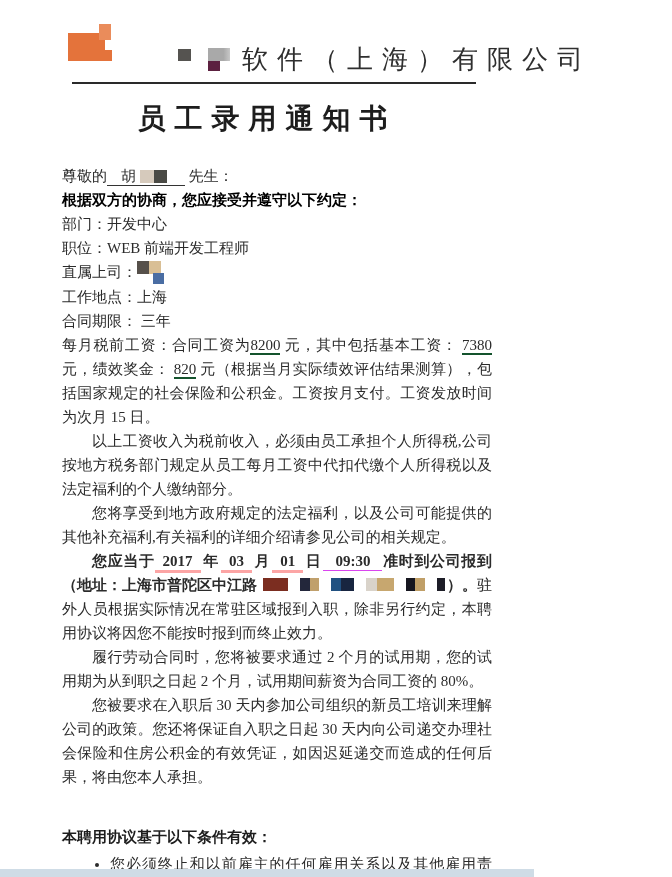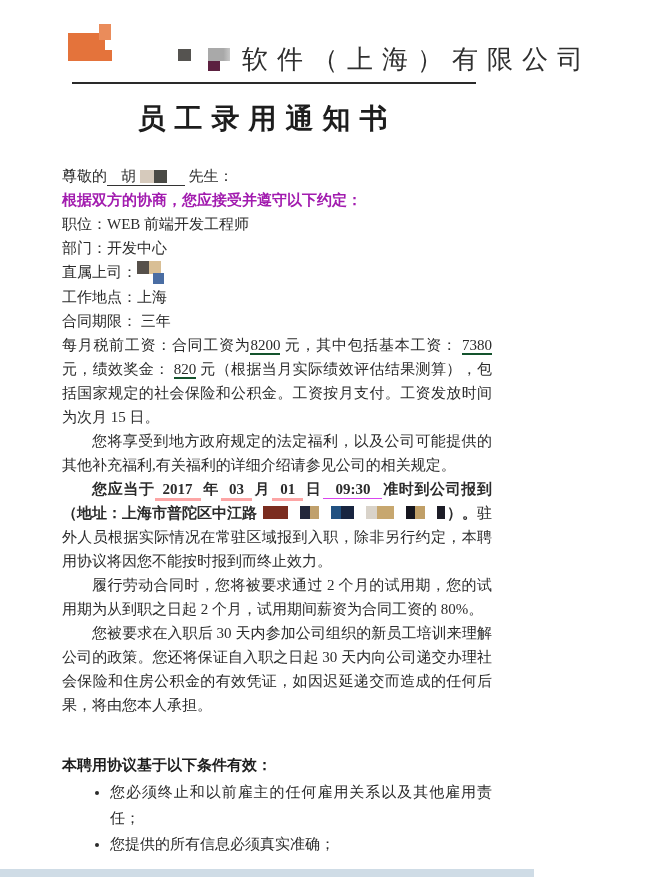--- a/index.html
+++ b/index.html
@@ -53,21 +53,21 @@
   .rd-sup .s3 { position:absolute; left:16px; top:12px; width:11px; height:11px; background:#4a6da3; }
   .ad { display:inline-block; height:13px; margin:0 6px; vertical-align:-1px; }
   .ad1 { width:25px; background:#7b2d20; }
   .ad2 { width:19px; background:linear-gradient(90deg,#23273b 55%, #c0a06c 55%); }
   .ad3 { width:23px; background:linear-gradient(90deg,#215181 45%, #182540 45%); }
   .ad4 { width:28px; background:linear-gradient(90deg,#d9d3ca 40%, #c7a76f 40%); }
   .ad5 { width:19px; background:linear-gradient(90deg,#16161f 50%, #c09f67 50%); }
   .ad6 { width:8px; background:#1d1d27; margin-right:2px; }
   .rd-hr { width:11px; height:12px; background:linear-gradient(90deg,#cf9d85 60%, #e7c9a8 60%); margin:0 5px 0 2px; }
 
-  .terms-heading { font-weight:bold; color:#a21caf; }
+  .terms-heading { font-weight:bold; color:#000000; }
   .detail-row { white-space:nowrap; }
   .cond-heading { font-weight:bold; color:#1d1d1d; margin-top:36px; }
   ul.cond-list { margin:2px 0 0 0; padding-left:48px; }
   ul.cond-list li { line-height:26px; }
 
   .bottom-strip { position:absolute; left:0; right:0; bottom:0; height:8px; background:#cfdce6; }
 </style>
 </head>
 <body>
 
@@ -92,28 +92,29 @@
 
   <div class="doc-title">员工录用通知书</div>
 
   <div class="content">
 
     <p><span>尊敬的</span><span class="u-name"><span>胡</span> <span class="rd rd-name-a"></span><span class="rd rd-name-b"></span></span> <span>先生：</span></p>
 
 
     <p class="terms-heading">根据双方的协商，您应接受并遵守以下约定：</p>
 
+    <p class="detail-row"><span>部门：</span><span>开发中心</span></p>
     <p class="detail-row"><span>职位：</span><span>WEB 前端开发工程师</span></p>
-    <p class="detail-row"><span>部门：</span><span>开发中心</span></p>
     <p class="detail-row"><span>直属上司：</span><span class="rd rd-sup"><span class="s1"></span><span class="s2"></span><span class="s3"></span></span></p>
     <p class="detail-row"><span>工作地点：</span><span>上海</span></p>
     <p class="detail-row"><span>合同期限：</span> <span>三年</span></p>
 
     <p><span>每月税前工资：合同工资为</span><span class="u">8200</span> <span>元，其中包括基本工资：</span> <span class="u">7380</span> <span>元，绩效奖金：</span> <span class="u">820</span> <span>元（根据当月实际绩效评估结果测算），包括国家规定的社会保险和公积金。工资按月支付。工资发放时间为次月 15 日。</span></p>
 
+    <p class="indent">以上工资收入为税前收入，必须由员工承担个人所得税,公司按地方税务部门规定从员工每月工资中代扣代缴个人所得税以及法定福利的个人缴纳部分。</p>
 
     <p class="indent">您将享受到地方政府规定的法定福利，以及公司可能提供的其他补充福利,有关福利的详细介绍请参见公司的相关规定。</p>
 
     <p class="indent"><span class="b">您应当于</span><span class="b u-num">2017</span><span class="b unit">年</span><span class="b u-num">03</span><span class="b unit">月</span><span class="b u-num">01</span><span class="b unit">日</span><span class="b u-time">09:30</span><span class="b">准时到公司报到（地址：上海市普陀区中江路</span><span class="rd ad ad1"></span><span class="rd ad ad2"></span><span class="rd ad ad3"></span><span class="rd ad ad4"></span><span class="rd ad ad5"></span><span class="rd ad ad6"></span><span class="b">）。</span><span>驻外人员根据实际情况在常驻区域报到入职，除非另行约定，本聘用协议将因您不能按时报到而终止效力。</span></p>
 
     <p class="indent">履行劳动合同时，您将被要求通过 2 个月的试用期，您的试用期为从到职之日起 2 个月，试用期间薪资为合同工资的 80%。</p>
 
     <p class="indent">您被要求在入职后 30 天内参加公司组织的新员工培训来理解公司的政策。您还将保证自入职之日起 30 天内向公司递交办理社会保险和住房公积金的有效凭证，如因迟延递交而造成的任何后果，将由您本人承担。</p>
 
 

